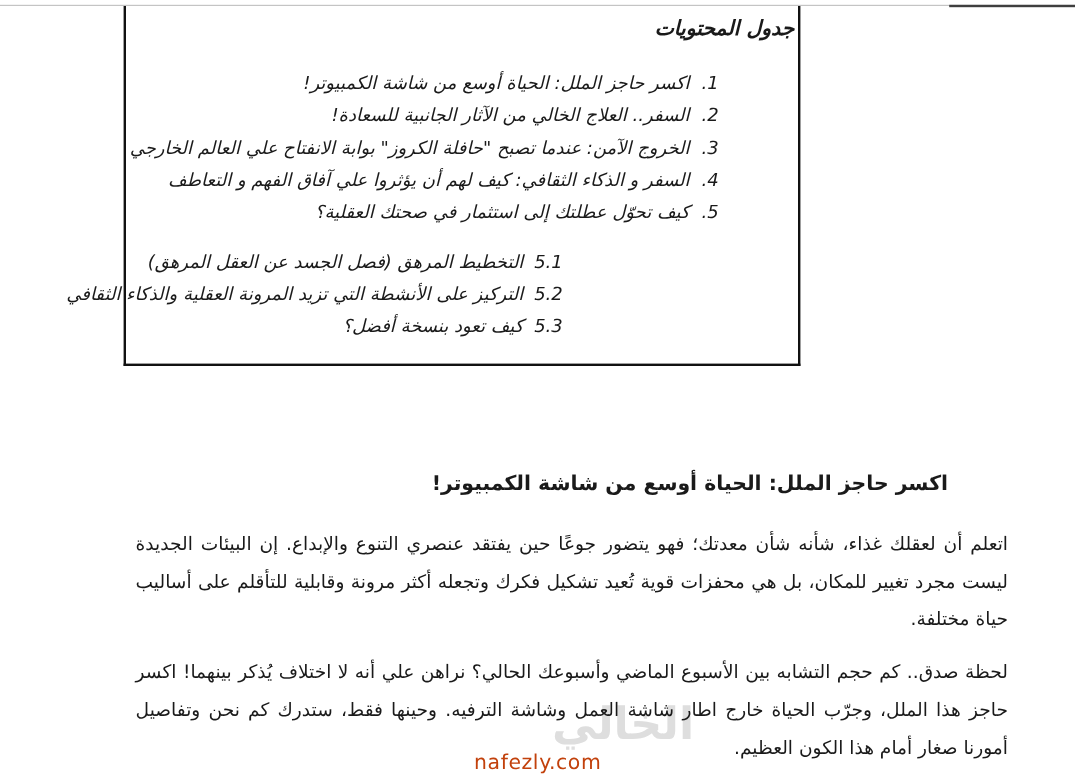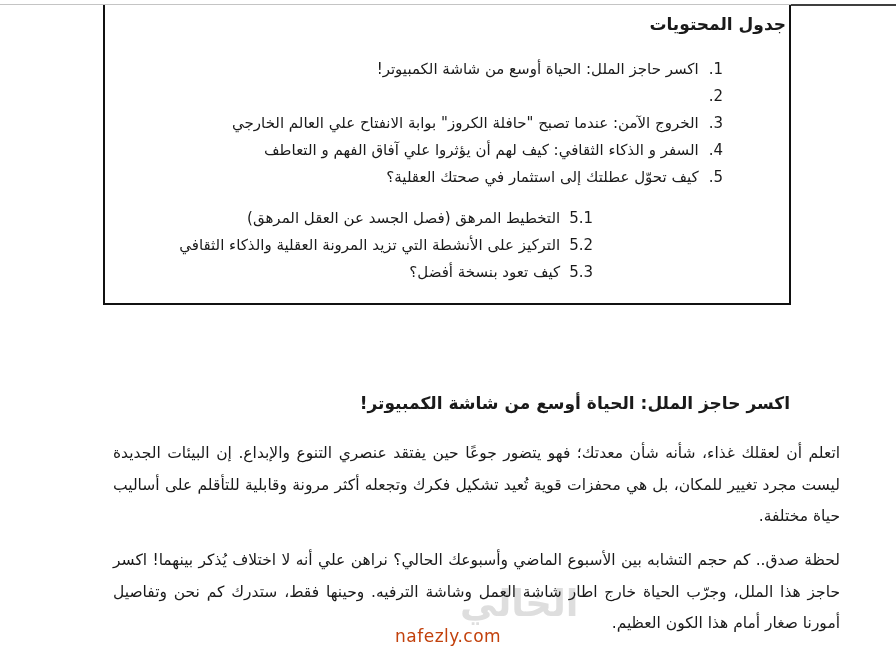--- a/index.html
+++ b/index.html
@@ -6,23 +6,23 @@
   #canvas{
     position:relative;width:896px;height:651px;background:#ffffff;
     overflow:hidden;font-family:"DejaVu Sans",sans-serif;color:#1a1a1a;
   }
   
   .top-line{position:absolute;top:4px;left:0;width:896px;height:1px;background:#c4c4c4;}
   .top-line-dark{position:absolute;top:4px;left:791px;width:105px;height:2px;background:#3f3f3f;}
 
   
   .toc-box{
-    position:absolute;top:5px;left:103px;width:688px;height:300px;
+    position:absolute;top:5px;left:103px;width:564px;height:300px;
     border-left:2px solid #111;border-right:2px solid #111;border-bottom:2px solid #111;
-    box-sizing:border-box;direction:rtl;
+    box-sizing:border-box;direction:rtl;font-style:italic;
   }
   .toc-title{
     font-weight:bold;font-size:17px;line-height:24px;
     padding:7px 3px 0 0;text-align:right;
   }
   .toc-list{margin-top:20px;padding-right:66px;}
   .toc-item{
     display:flex;flex-direction:row;gap:10px;direction:rtl;
     font-size:15px;line-height:27px;white-space:nowrap;text-align:right;
   }
@@ -74,20 +74,21 @@
     <div class="toc-box">
       <div class="toc-title">جدول المحتويات</div>
 
       <div class="toc-list">
         <div class="toc-item">
           <span class="toc-num">1.</span>
           <span>اكسر حاجز الملل: الحياة أوسع من شاشة الكمبيوتر!</span>
         </div>
         <div class="toc-item">
           <span class="toc-num">2.</span>
+          <span>السفر.. العلاج الخالي من الآثار الجانبية للسعادة!</span>
         </div>
         <div class="toc-item">
           <span class="toc-num">3.</span>
           <span>الخروج الآمن: عندما تصبح "حافلة الكروز" بوابة الانفتاح علي العالم الخارجي</span>
         </div>
         <div class="toc-item">
           <span class="toc-num">4.</span>
           <span>السفر و الذكاء الثقافي: كيف لهم أن يؤثروا علي آفاق الفهم و التعاطف</span>
         </div>
         <div class="toc-item">

